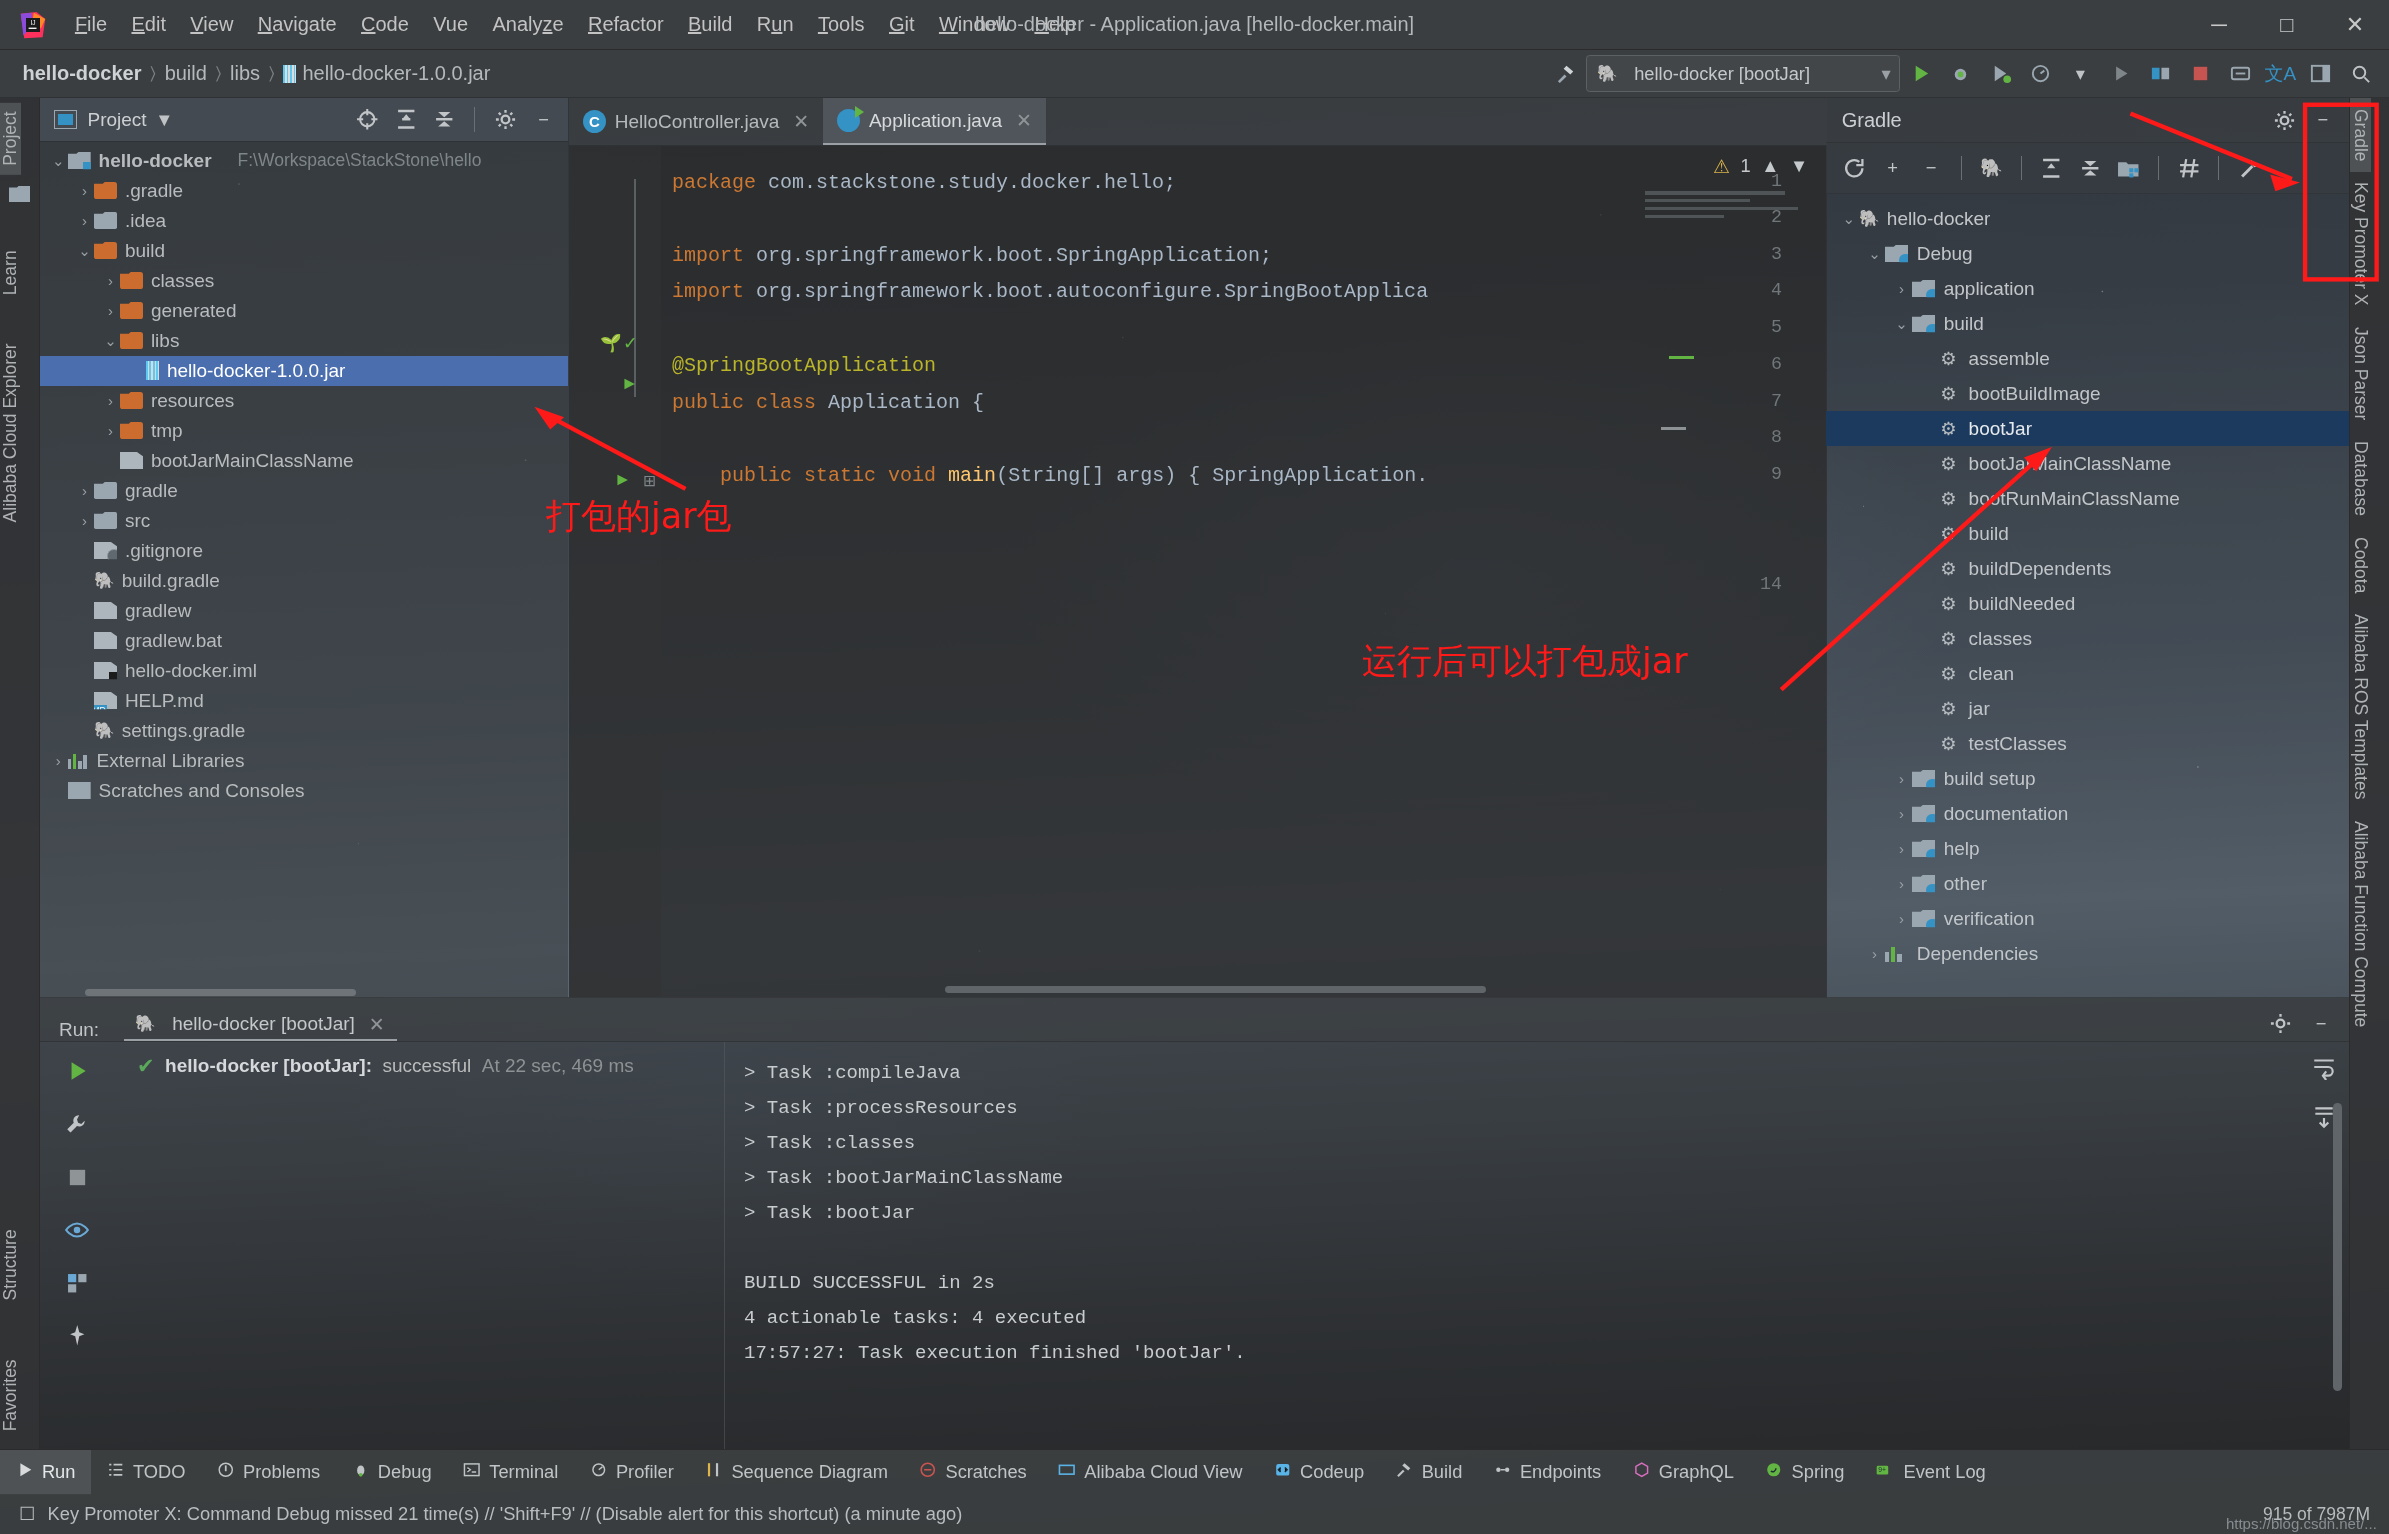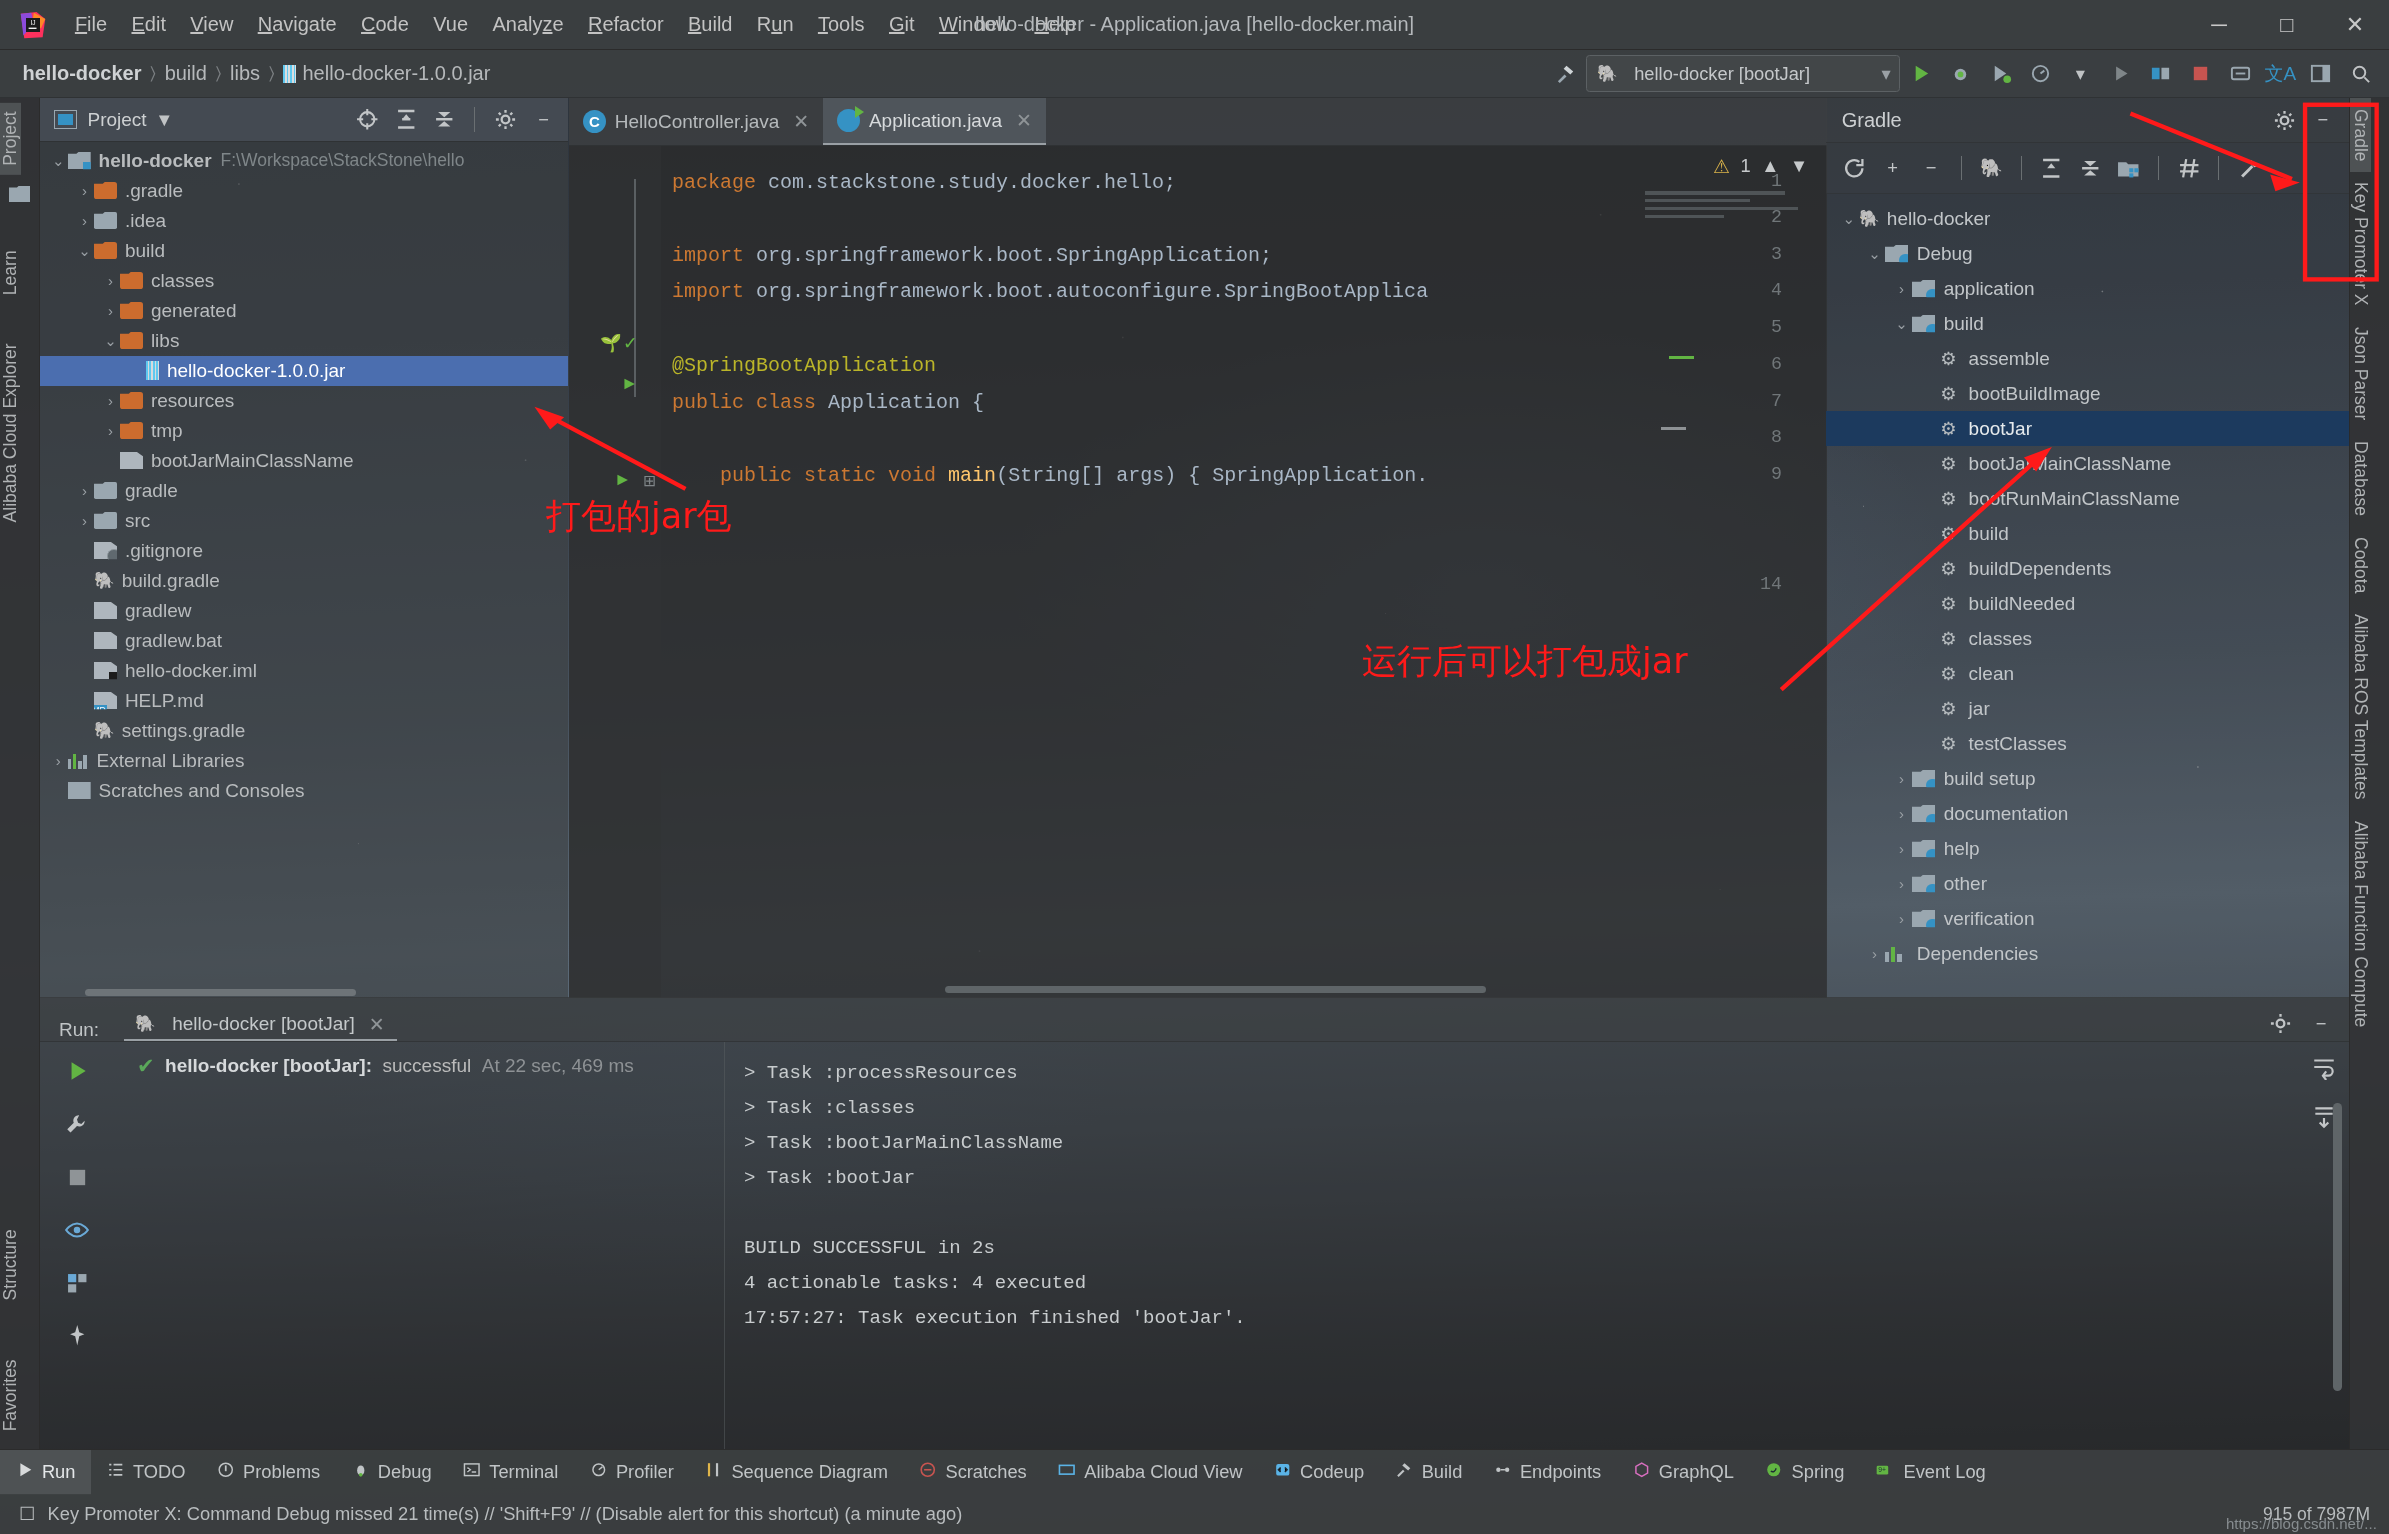--- a/index.html
+++ b/index.html
@@ -117,21 +117,21 @@
   .fi-iml:after{content:"";position:absolute;right:-2.6px;bottom:-2.6px;width:10.5px;height:7.9px;background:#1c1c1c;
     border-bottom:2.6px solid #e8e8e8;}
   .fi-git{ background:#aeb6bd; clip-path:polygon(0 0,72% 0,100% 26%,100% 100%,0 100%); position:relative;}
   .fi-git:after{content:"";position:absolute;right:-3.5px;bottom:-3.5px;width:11.4px;height:11.4px;border:1.7px solid #8d969c;
     border-radius:50%;background:#60696f;}
   .jarfile{ width:13px;height:18.3px;margin-right:7.9px;flex:none;
     background:repeating-linear-gradient(90deg,#5fc8ef 0 1.7px,#d6dade 1.7px 3.5px); }
   .elephant{ font-size:16.6px; color:#9aa3aa; margin-right:7px; }
   .libico{ width:21px;height:17.5px;margin-right:7.9px;flex:none; display:inline-flex; align-items:flex-end; gap:1.7px;}
   .libico i{ display:block; width:3.5px; background:#9aa7b0;}
-  .modpath{ color:#7f8689; font-size:17.5px; margin-left:9px;}
+  .modpath{ color:#7f8689; font-size:17.5px; margin-left:26px;}
   .hscroll{ position:absolute; left:40px; bottom:0; width:489px; height:10.5px; }
   .hscroll i{ display:block; height:7px; width:271px; background:#6e7478; border-radius:3.5px; margin-top:1.7px; margin-left:5.2px;}
 
   
   #editor{ position:absolute; left:569px; top:98px; width:1258px; height:900px; z-index:4; }
   .tabbar{ height:48px; background:rgba(60,63,65,.86); display:flex; align-items:stretch; border-bottom:0.9px solid #2f3234;}
   .etab{ display:flex;align-items:center; gap:8.7px; padding:0 14px; font-size:19px; color:#b6babc; cursor:pointer;}
   .etab.active{ background:rgba(82,88,94,.9); border-bottom:2.6px solid #9aa0a5; color:#d7dadc;}
   .tabclose{ color:#8f9497; font-size:19px; margin-left:5.2px;}
   .cls-ico{ width:23px;height:23px;border-radius:50%;background:#3592c4;color:#fff;font-size:15px;
@@ -856,21 +856,21 @@
           </svg></span>
     </div>
     <div class="run-left">
       <div class="tree-line">
         <span class="ok-check">✔</span>
         <span class="bold">hello-docker [bootJar]:</span>
         <span> successful</span>
         <span class="dim">At 22 sec, 469 ms</span>
       </div>
     </div>
-    <div class="console" id="console"><div>&gt; Task :processResources</div><div>&gt; Task :classes</div><div>&gt; Task :bootJarMainClassName</div><div>&gt; Task :bootJar</div><div>&nbsp;</div><div>BUILD SUCCESSFUL in 2s</div><div>4 actionable tasks: 4 executed</div><div>17:57:27: Task execution finished 'bootJar'.</div></div>
+    <div class="console" id="console"><div>&gt; Task :compileJava</div><div>&gt; Task :processResources</div><div>&gt; Task :classes</div><div>&gt; Task :bootJarMainClassName</div><div>&gt; Task :bootJar</div><div>&nbsp;</div><div>BUILD SUCCESSFUL in 2s</div><div>4 actionable tasks: 4 executed</div><div>17:57:27: Task execution finished 'bootJar'.</div></div>
     <div class="console-scroll"></div>
     <div style="position:absolute;right:12.2px;top:12.2px;display:flex;flex-direction:column;gap:19px;">
       <span><svg width="26" height="26" viewBox="0 0 24 24">
             <path d="M3 6h18M3 12h13a4 4 0 1 1 0 8h-4" fill="none" stroke="#c2c5c7" stroke-width="2"></path>
             <path d="M14 16l-3 4 3 4" fill="none" stroke="#c2c5c7" stroke-width="2"></path>
           </svg></span>
       <span><svg width="26" height="26" viewBox="0 0 24 24">
             <path d="M4 4h16M4 9h16M12 13v7M8 17l4 4 4-4" fill="none" stroke="#c2c5c7" stroke-width="2"></path>
           </svg></span>
     </div>

